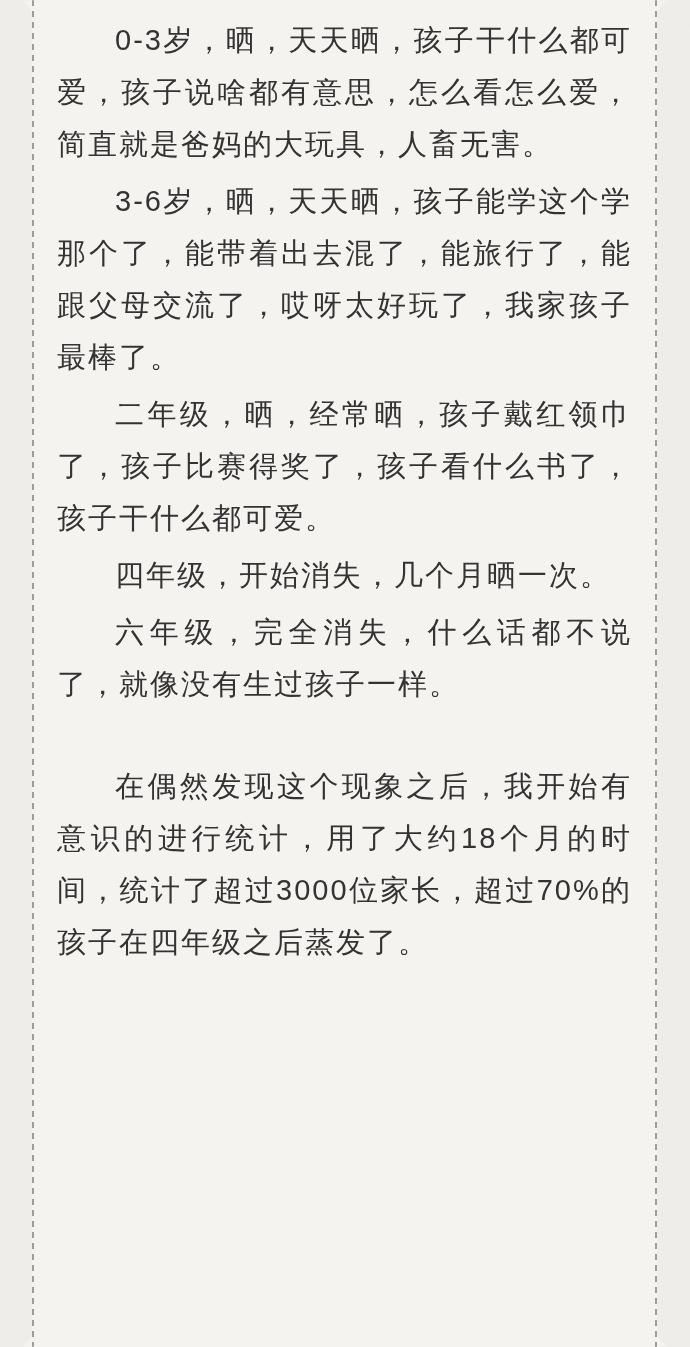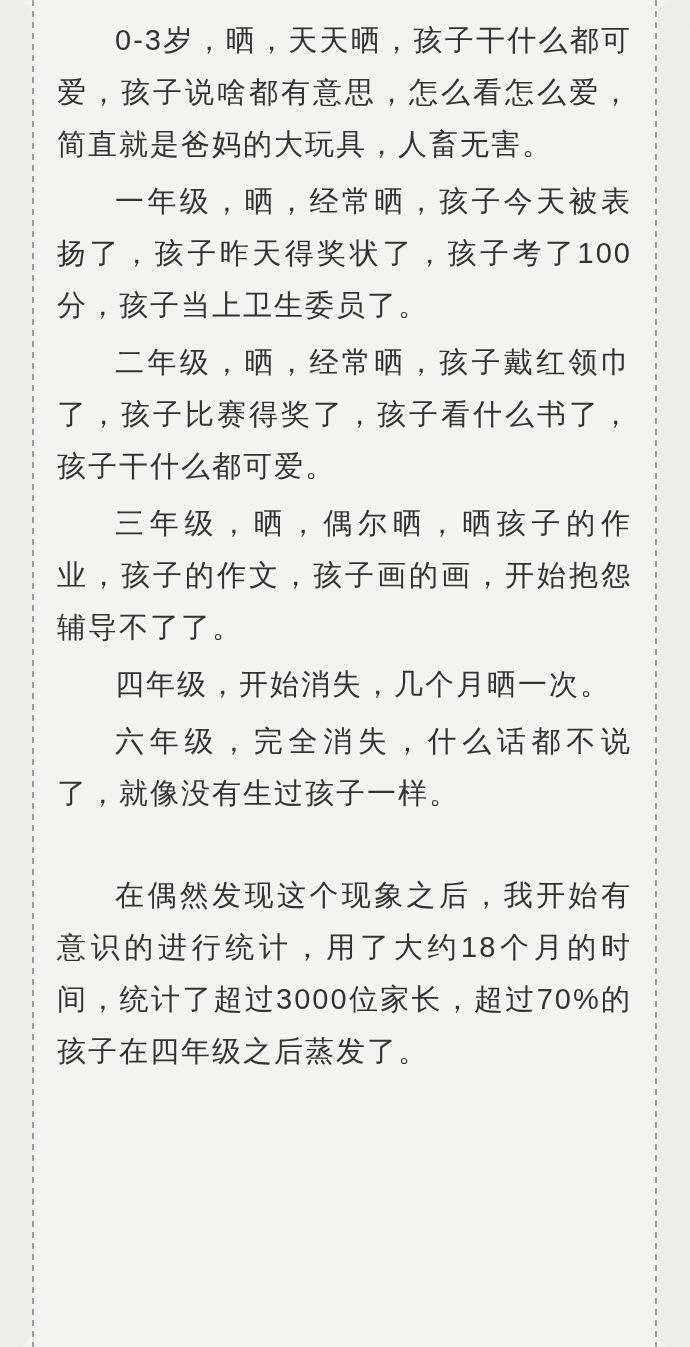--- a/index.html
+++ b/index.html
@@ -67,20 +67,19 @@
 </head>
 <body>
 
 <div class="card">
   <div class="outer-strip left"></div>
   <div class="outer-strip right"></div>
   <div class="dashed-border left"></div>
   <div class="dashed-border right"></div>
   <div class="article-body">
       <p class="para">0-3岁，晒，天天晒，孩子干什么都可爱，孩子说啥都有意思，怎么看怎么爱，简直就是爸妈的大玩具，人畜无害。</p>
-      <p class="para">一年级，晒，经常晒，孩子今天被表扬了，孩子昨天得奖状了，孩子考了100分，孩子当上卫生委员了。</p>
+      <p class="para">3-6岁，晒，天天晒，孩子能学这个学那个了，能带着出去混了，能旅行了，能跟父母交流了，哎呀太好玩了，我家孩子最棒了。</p>
       <p class="para">二年级，晒，经常晒，孩子戴红领巾了，孩子比赛得奖了，孩子看什么书了，孩子干什么都可爱。</p>
-      <p class="para">三年级，晒，偶尔晒，晒孩子的作业，孩子的作文，孩子画的画，开始抱怨辅导不了了。</p>
       <p class="para">四年级，开始消失，几个月晒一次。</p>
       <p class="para">六年级，完全消失，什么话都不说了，就像没有生过孩子一样。</p>
       <p class="para gap-before">在偶然发现这个现象之后，我开始有意识的进行统计，用了大约18个月的时间，统计了超过3000位家长，超过70%的孩子在四年级之后蒸发了。</p>
     </div>
 </div>
 
 </body></html>

